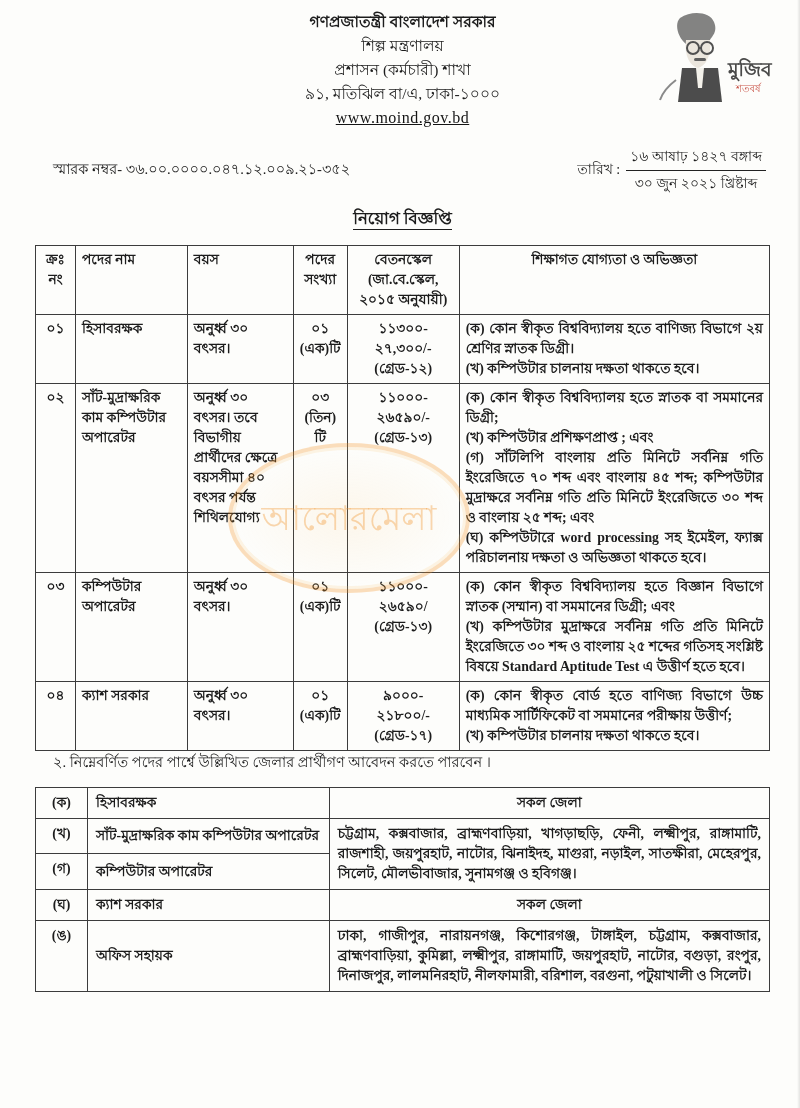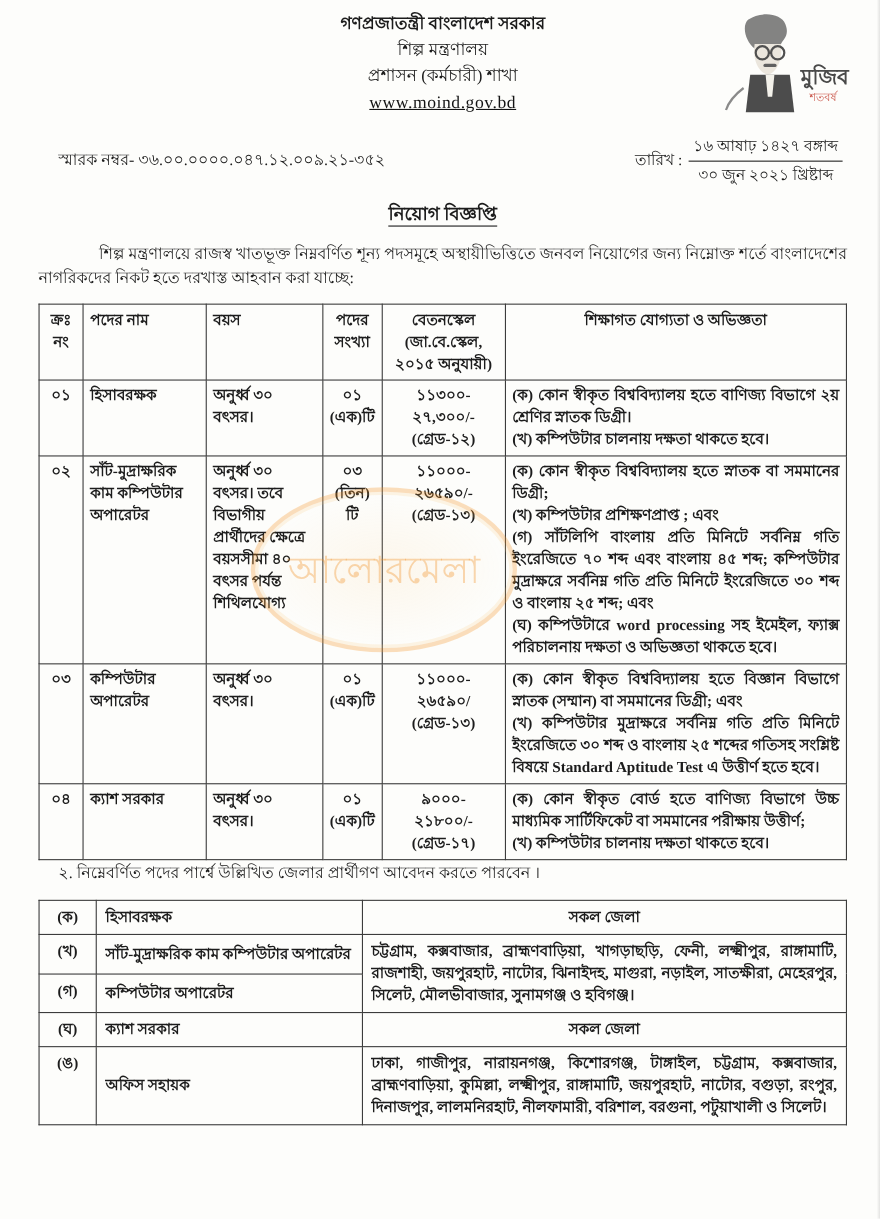--- a/index.html
+++ b/index.html
@@ -83,20 +83,21 @@
 </style>
 </head>
 <body>
 
 <div class="page">
 
   <div class="letterhead">
     <div class="lh-line bold">গণপ্রজাতন্ত্রী বাংলাদেশ সরকার</div>
     <div class="lh-line">শিল্প মন্ত্রণালয়</div>
     <div class="lh-line">প্রশাসন (কর্মচারী) শাখা</div>
+    <div class="lh-line">৯১, মতিঝিল বা/এ, ঢাকা-১০০০</div>
     <div><a class="website" href="#">www.moind.gov.bd</a></div>
   </div>
 
   <div class="logo">
     <svg viewBox="0 0 128 96" xmlns="http://www.w3.org/2000/svg">
 
       <path d="M28 8 C40 0 58 2 62 12 C66 22 60 26 58 30 L34 34 C26 28 22 14 28 8 Z" fill="#4a4a4a" opacity=".8"></path>
 
       <path d="M34 30 C32 46 38 56 46 58 C54 56 60 44 58 30 Z" fill="#e8e2d8"></path>
 
@@ -124,21 +125,20 @@
         <span class="date-top" style="display:block">১৬ আষাঢ় ১৪২৭ বঙ্গাব্দ</span>
         <span class="date-bottom" style="display:block">৩০ জুন ২০২১ খ্রিষ্টাব্দ</span>
       </span>
     </div>
   </div>
 
   <div class="notice-title">
     <span>নিয়োগ বিজ্ঞপ্তি</span>
   </div>
 
-  <p class="intro">শিল্প মন্ত্রণালয়ে রাজস্ব খাতভূক্ত নিম্নবর্ণিত শূন্য পদসমূহে অস্থায়ীভিত্তিতে জনবল নিয়োগের জন্য নিম্নোক্ত শর্তে বাংলাদেশের নাগরিকদের নিকট হতে দরখাস্ত আহবান করা যাচ্ছে:</p>
 
   <table class="t1">
     <tbody>
         <tr>
       <th class="col-sl">ক্রঃ নং</th>
       <th class="col-name">পদের নাম</th>
       <th class="col-age">বয়স</th>
       <th class="col-cnt">পদের সংখ্যা</th>
       <th class="col-scl">বেতনস্কেল (জা.বে.স্কেল, ২০১৫ অনুযায়ী)</th>
       <th class="col-qual" style="text-align:center">শিক্ষাগত যোগ্যতা ও অভিজ্ঞতা</th>

